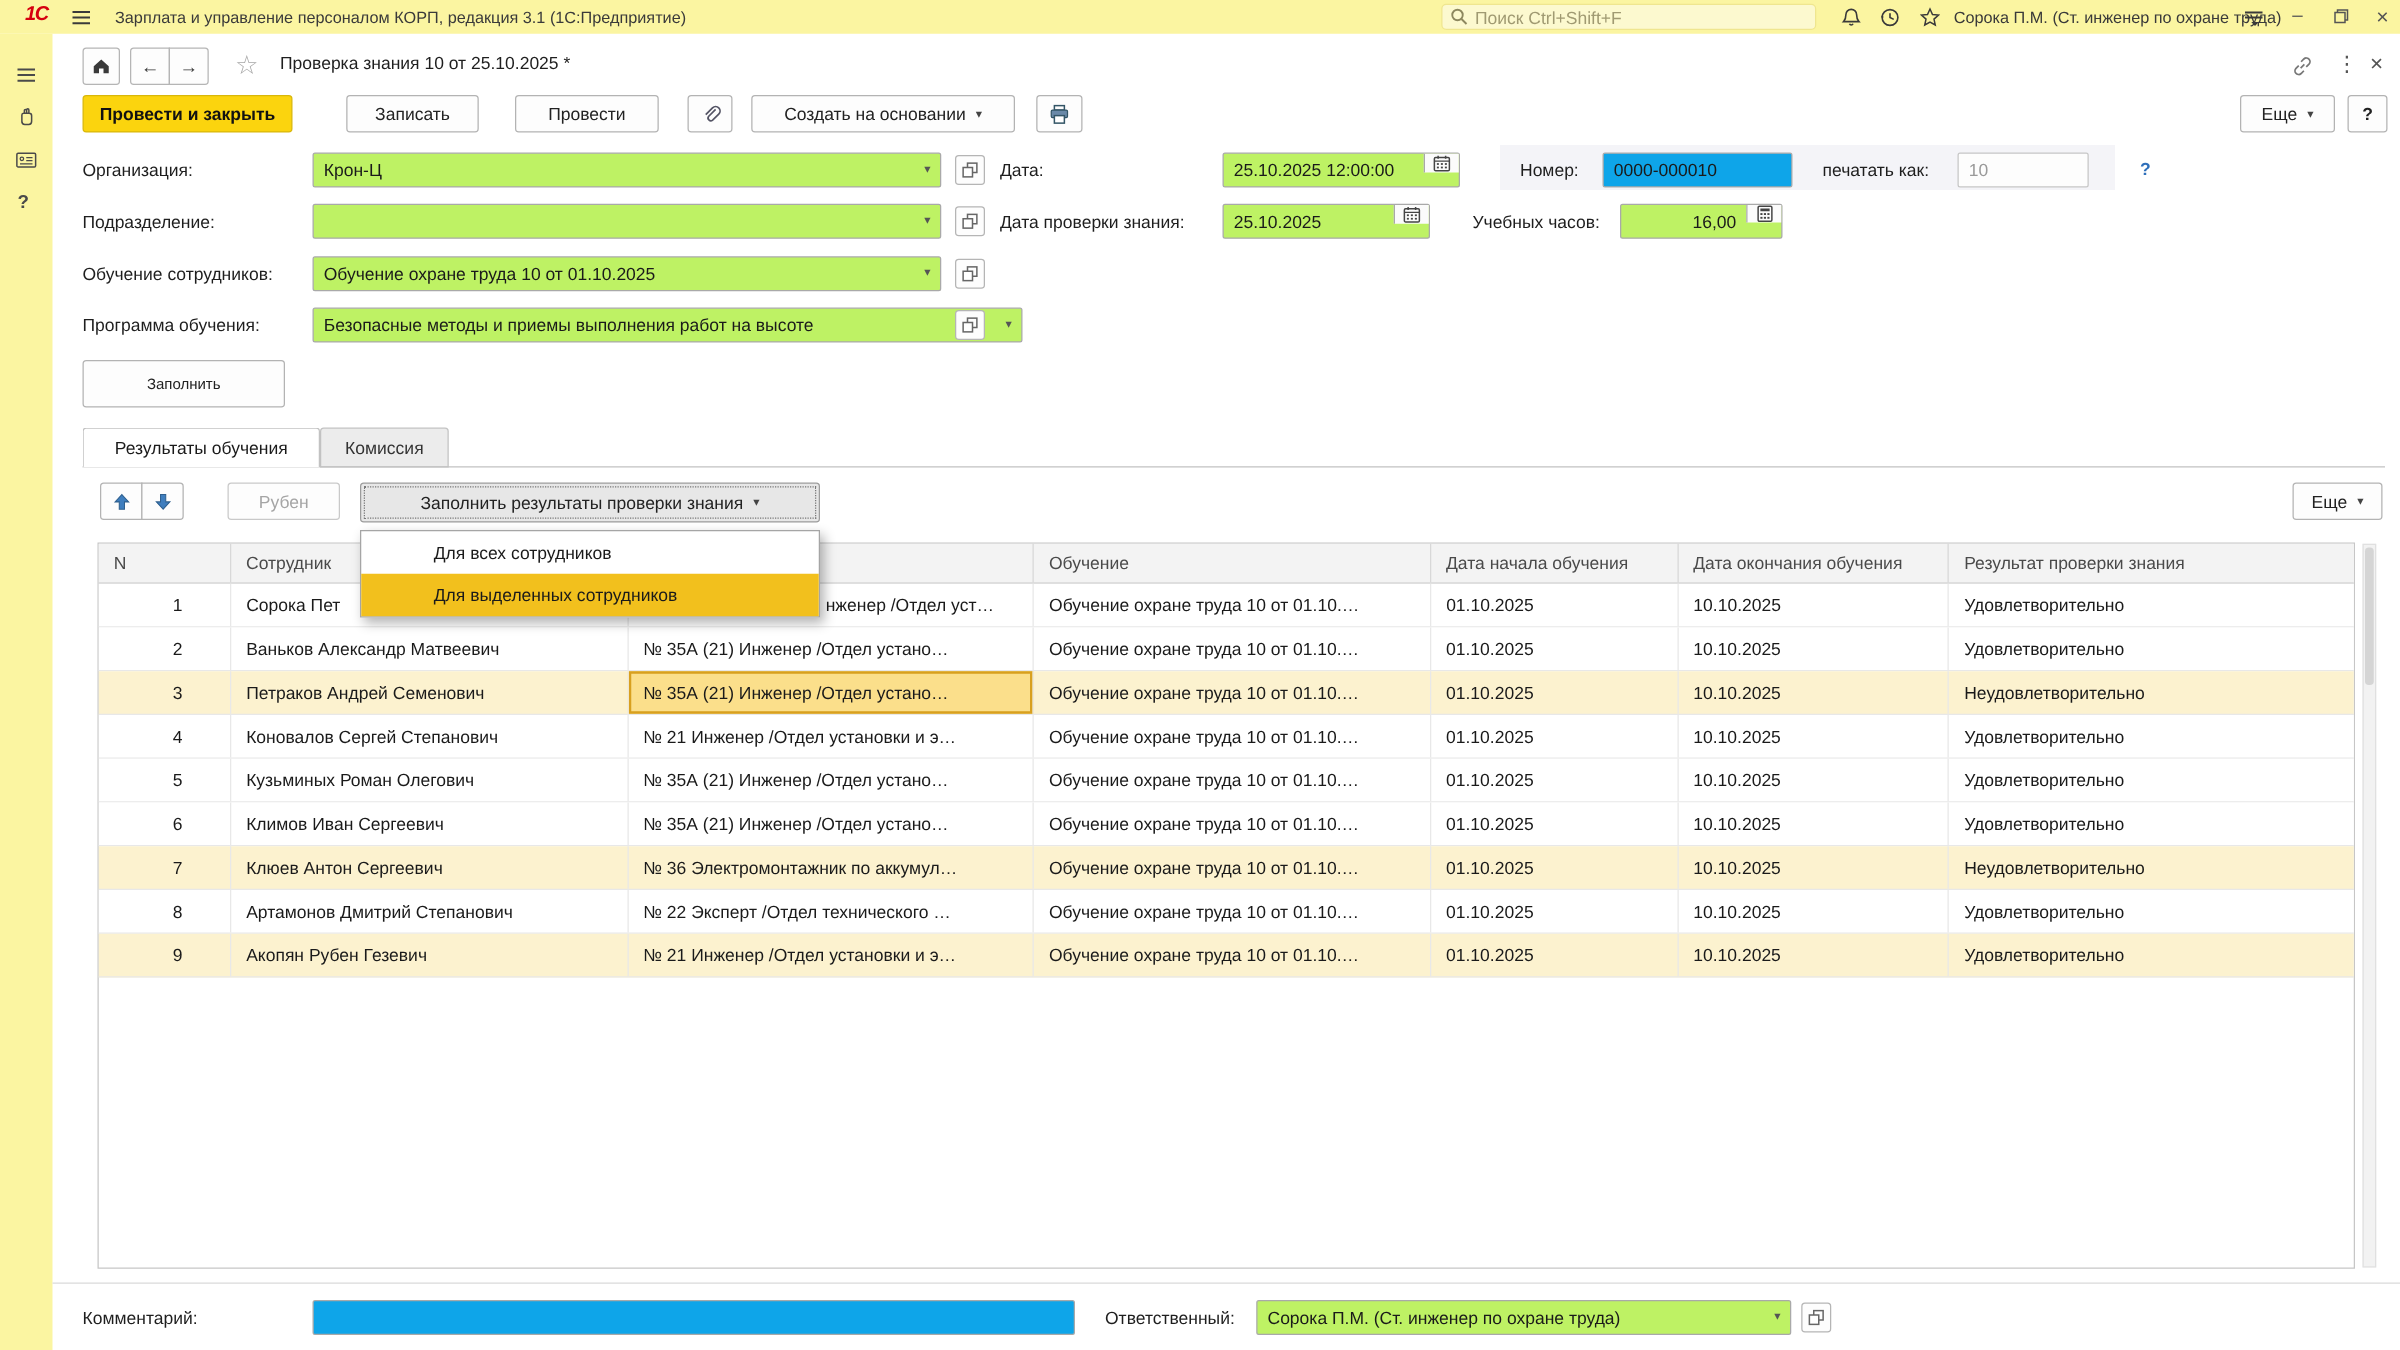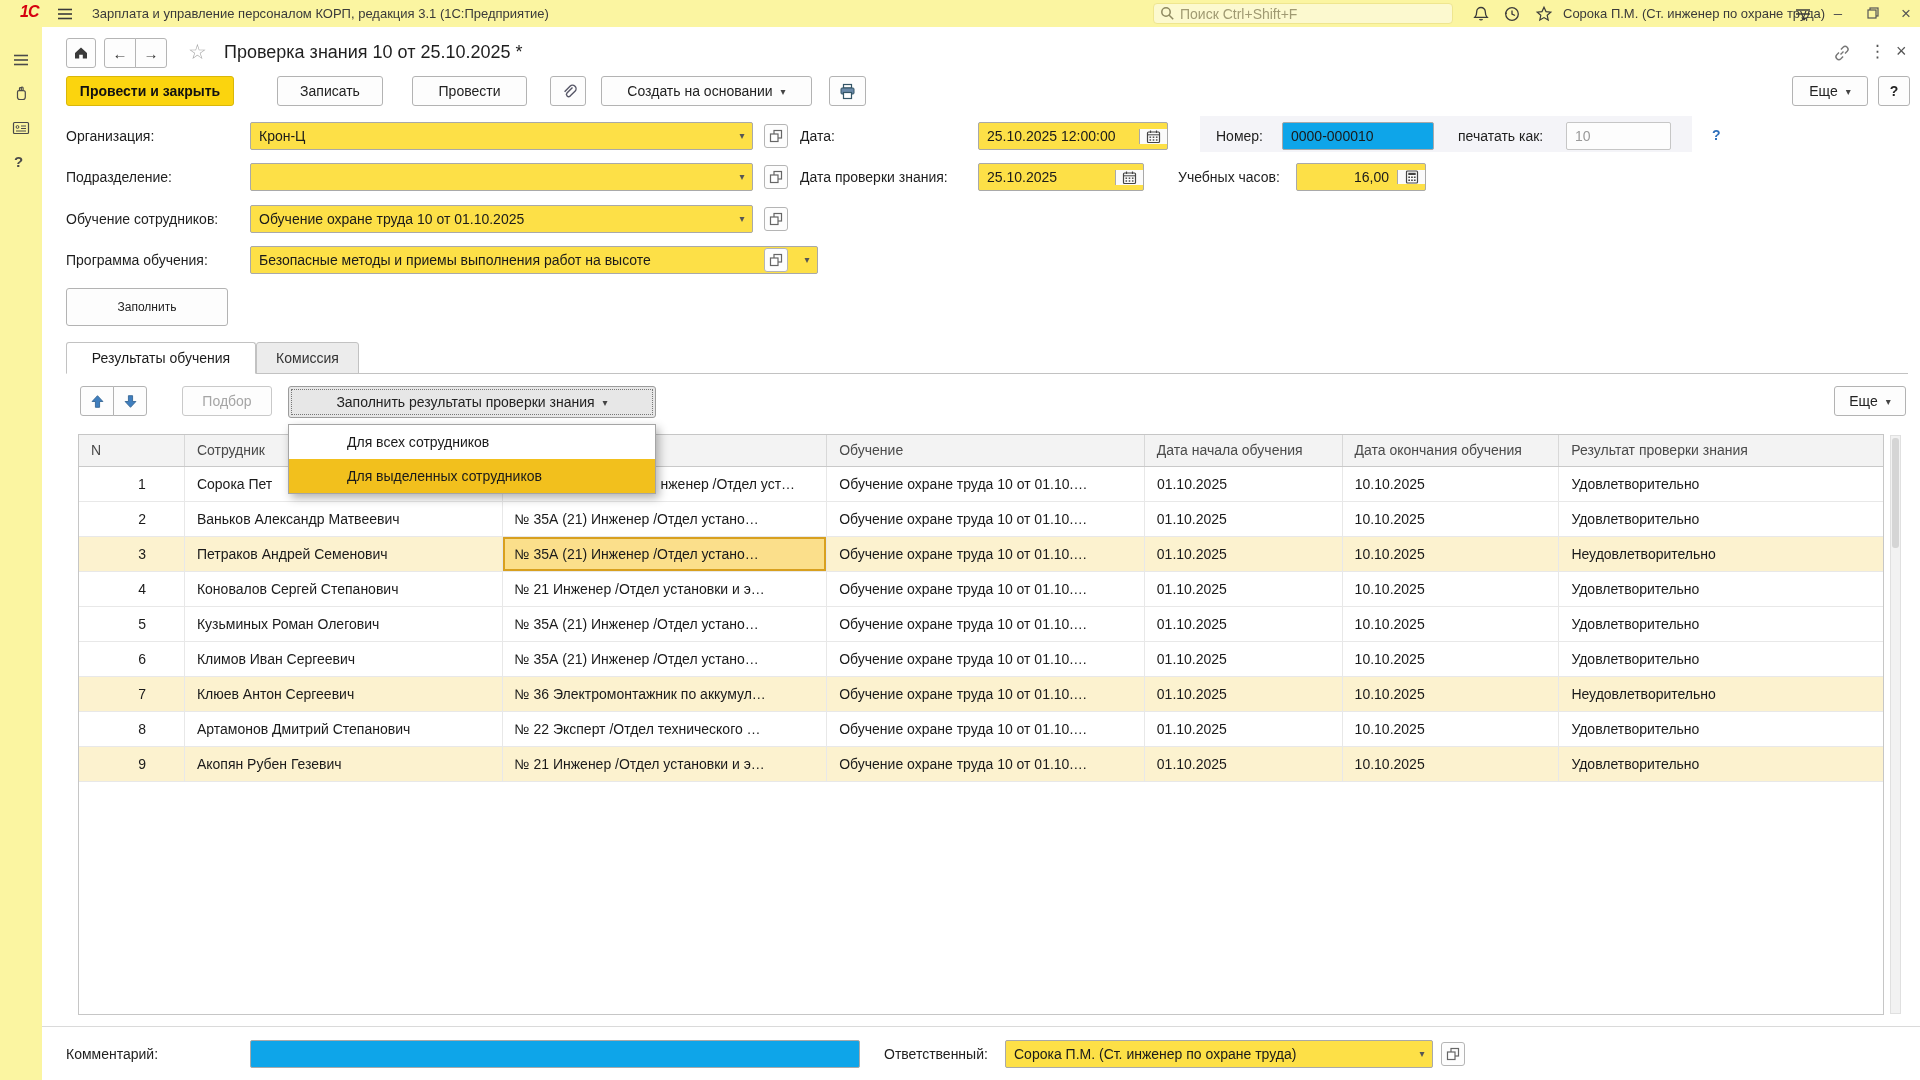--- a/index.html
+++ b/index.html
@@ -18,34 +18,34 @@
 
   
   .sidebar { position:absolute; left:0; top:27px; width:42px; height:1053px; background:#FBF5A1; }
   .sb-icon { position:absolute; left:12px; width:18px; height:18px; color:#4a4a4a; }
   .sb-q { position:absolute; left:14px; font-size:15px; font-weight:bold; color:#4a4a4a; }
 
   
   .navbtn { position:absolute; height:30px; border:1px solid #B5B5B5; background:#FDFDFD; border-radius:3px; display:flex; align-items:center; justify-content:center; }
   .arrowtxt { font-size:15px; color:#333; }
   .fav-star { position:absolute; left:188px; top:40px; font-size:21px; color:#A8A8A8; }
-  .doc-title { position:absolute; left:224px; top:42px; font-size:18px; color:#1f1f1f; white-space:nowrap; }
+  .doc-title { position:absolute; left:224px; top:42px; font-size:14px; color:#1f1f1f; white-space:nowrap; }
   .nav-r { position:absolute; top:42px; color:#666; }
 
   
   .btn { position:absolute; height:30px; border:1px solid #B3B3B3; border-radius:3px; background:#FDFDFD; font-size:14px; color:#222; display:flex; align-items:center; justify-content:center; padding:0 12px; white-space:nowrap; }
   .btn .drop { margin-left:8px; font-size:10px; color:#444; }
   .btn-yellow { background:#FBD40E; border-color:#D9B70A; font-weight:bold; color:#111; }
   .btn-disabled { color:#A5A5A5; border-color:#C9C9C9; }
   .btn-pressed { background:#E7E7E7; border-color:#9C9C9C; outline:1px dotted #777; outline-offset:-4px; }
   .btn-fill { height:38px; font-size:12px; }
 
   
   .flabel { position:absolute; height:28px; line-height:28px; font-size:14px; color:#1e1e1e; white-space:nowrap; }
-  .combo { position:absolute; height:28px; border:1px solid #A9A9A9; background:#fde047; border-radius:2px; display:flex; align-items:center; }
+  .combo { position:absolute; height:28px; border:1px solid #A9A9A9; background:#bef264; border-radius:2px; display:flex; align-items:flex-start; }
   .combo .val { flex:1; padding:0 8px; font-size:14px; line-height:26px; white-space:nowrap; overflow:hidden; }
   .combo .caret { width:20px; text-align:center; color:#555; font-size:10px; line-height:26px; }
   .combo .cal-btn, .combo .calc-btn { width:28px; border-left:1px solid #A9A9A9; display:flex; align-items:center; justify-content:center; background:#FBFBFB; }
   .open-btn { position:absolute; width:24px; height:24px; border:1px solid #B5B5B5; border-radius:3px; background:#FDFDFD; display:flex; align-items:center; justify-content:center; }
   .num-zone { position:absolute; left:1200px; top:116px; width:492px; height:36px; background:#F4F4F8; }
   .field { position:absolute; height:28px; border:1px solid #A9A9A9; background:#0ea5e9; border-radius:2px; font-size:14px; line-height:26px; padding:0 8px; white-space:nowrap; overflow:hidden; }
   .field-disabled { border-color:#C6C6C6; background:#FDFDFD; color:#9a9a9a; }
   .help-q { position:absolute; font-size:14px; font-weight:bold; color:#2E6FBA; }
   .val-right { text-align:right; }
 
@@ -360,21 +360,21 @@
     <svg width="15" height="15" viewBox="0 0 18 18">
         <path d="M9 2 L15.5 9 H11.5 V16 H6.5 V9 H2.5 z" fill="#3F7EBE" stroke="#2F608F" stroke-width="1"></path>
       </svg>
   </div>
   <div class="btn" style="left:113px; top:386px; width:34px; padding:0; border-radius:0 3px 3px 0;">
     <svg width="15" height="15" viewBox="0 0 18 18">
         <path d="M9 16 L2.5 9 H6.5 V2 H11.5 V9 H15.5 z" fill="#3F7EBE" stroke="#2F608F" stroke-width="1"></path>
       </svg>
   </div>
   <div class="btn btn-disabled" style="left:182px; top:386px; width:90px;">
-    <span>Подбор</span>
+    <span>Рубен</span>
   </div>
   <div class="btn btn-pressed" style="left:288px; top:386px; width:368px; height:32px;">
     <span>Заполнить результаты проверки знания</span>
     <span class="drop">▾</span>
   </div>
   <div class="btn" style="left:1834px; top:386px; width:72px;">
     <span>Еще</span>
     <span class="drop">▾</span>
   </div>
 

